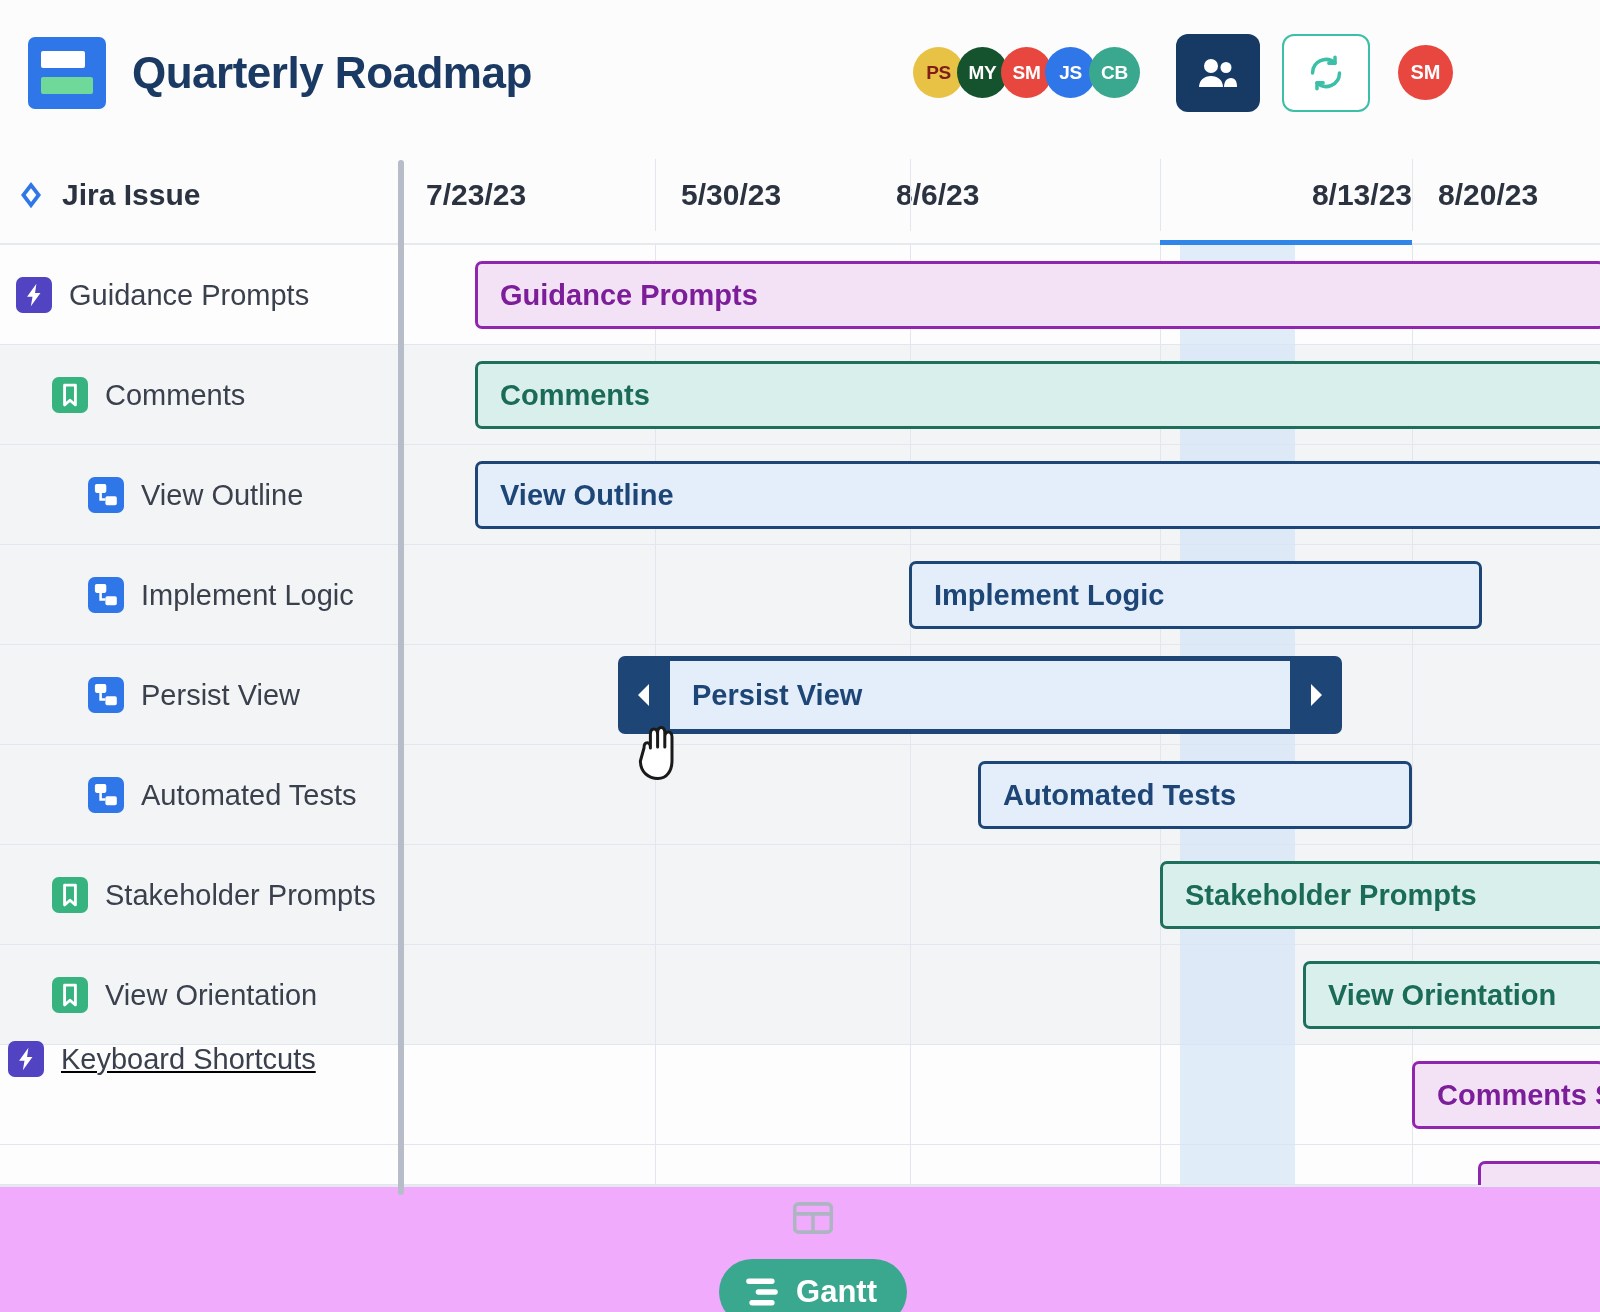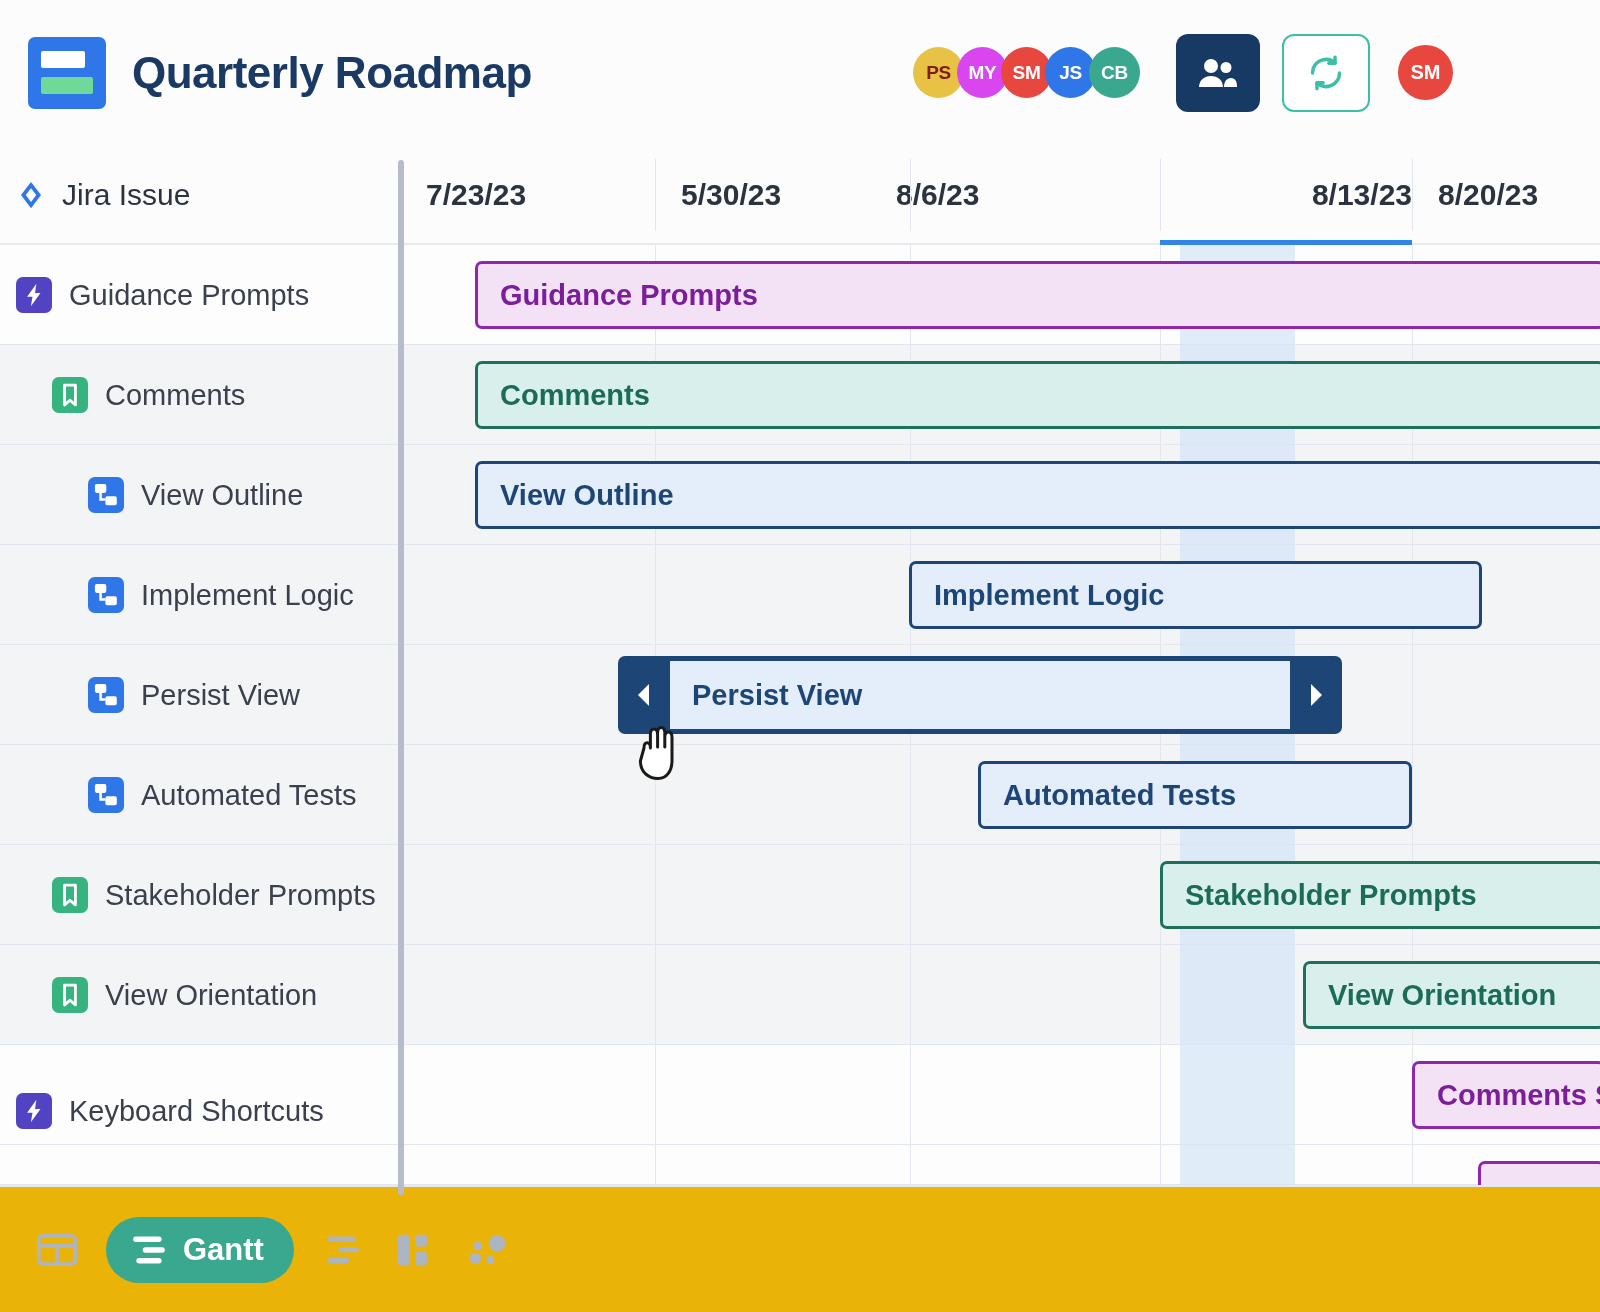--- a/index.html
+++ b/index.html
@@ -84,21 +84,21 @@
     border-bottom: 2px solid #e6e9ee;
   }
   .colhead-left {
     position: absolute; left: 0; top: 0;
     width: 400px; height: 100px;
     display: flex; align-items: center; gap: 16px;
     padding-left: 16px;
   }
   .jira-diamond { width: 30px; height: 30px; flex: none; }
   .colhead-label {
-    font-size: 30px; color: #2c3340; font-weight: normal;
+    font-size: 30px; color: #2c3340; font-weight: bold;
   }
   .date-cell {
     position: absolute; top: 0; height: 100px;
     display: flex; align-items: center;
     font-size: 30px; color: #2c3340; font-weight: bold;
     padding-left: 26px;
   }
   .date-cell.active { font-weight: bold; justify-content: flex-end; }
   .date-underline {
     position: absolute; height: 5px; background: #2f86e8; bottom: -2px;
@@ -184,24 +184,24 @@
   .drag-inner .bar-label { font-size: 29px; font-weight: bold; color: #1d4677; }
 
   .cursor-hand {
     position: absolute; z-index: 60; pointer-events: none;
   }
 
   
   .footer {
     position: absolute; left: 0; bottom: 0;
     width: 1600px; height: 127px;
-    background: #eab308;
+    background: #f0abfc;
     border-top: 2px solid #e6e9ee;
     display: flex; align-items: center;
-    padding-left: 26px; gap: 10px;
+    padding-left: 26px; gap: 10px; flex-direction: column;
   }
   .foot-icon {
     width: 62px; height: 62px;
     display: flex; align-items: center; justify-content: center;
     border-radius: 9px; cursor: pointer; flex: none;
   }
   .foot-pill {
     height: 66px; border-radius: 33px; background: #3aa78f;
     display: flex; align-items: center; gap: 15px;
     padding: 0 30px 0 24px; cursor: pointer; flex: none;
@@ -223,21 +223,21 @@
         <div class="logo-bar-b"></div>
       </div>
       <div class="app-title">Quarterly Roadmap</div>
     </div>
 
     <div class="header-right">
       <div class="avatars" id="avatar-stack">
           <div class="avatar dark-text" style="background: rgb(232, 194, 69);">
             <span>PS</span>
           </div>
-          <div class="avatar" style="background: #d946ef;">
+          <div class="avatar" style="background: #14532d;">
             <span>MY</span>
           </div>
           <div class="avatar" style="background: rgb(232, 71, 63);">
             <span>SM</span>
           </div>
           <div class="avatar" style="background: rgb(47, 118, 232);">
             <span>JS</span>
           </div>
           <div class="avatar" style="background: rgb(58, 167, 143);">
             <span>CB</span>
@@ -379,21 +379,21 @@
             </svg></span>
           <span class="txt">Stakeholder Prompts</span>
         </div>
         <div class="row-label" style="top: 700px; height: 100px; padding-left: 52px;">
           <span class="type-icon"><svg width="36" height="36" viewBox="0 0 24 24">
               <rect width="24" height="24" rx="4.5" fill="#36b37e"></rect>
               <path d="M8.4 5.4h7.2v13.2l-3.6-3.1-3.6 3.1z" fill="none" stroke="#ffffff" stroke-width="1.9" stroke-linejoin="round"></path>
             </svg></span>
           <span class="txt">View Orientation</span>
         </div>
-        <div class="row-label" style="top: 816px; height: 100px; padding-left: 16px;">
+        <div class="row-label" style="top: 764px; height: 100px; padding-left: 8px; text-decoration: underline;">
           <span class="type-icon"><svg width="36" height="36" viewBox="0 0 24 24">
               <rect width="24" height="24" rx="4.5" fill="#5243c2"></rect>
               <path d="M13.6 4.5 7.4 13.1h3.6l-1.1 6.4 6.4-8.8h-3.6z" fill="#ffffff"></path>
             </svg></span>
           <span class="txt">Keyboard Shortcuts</span>
         </div>
       </div>
     <div id="bars-layer">
         <div class="bar epic" style="left: 475px; width: 1130px; top: 16px;">
           <span class="bar-label">Guidance Prompts</span>

